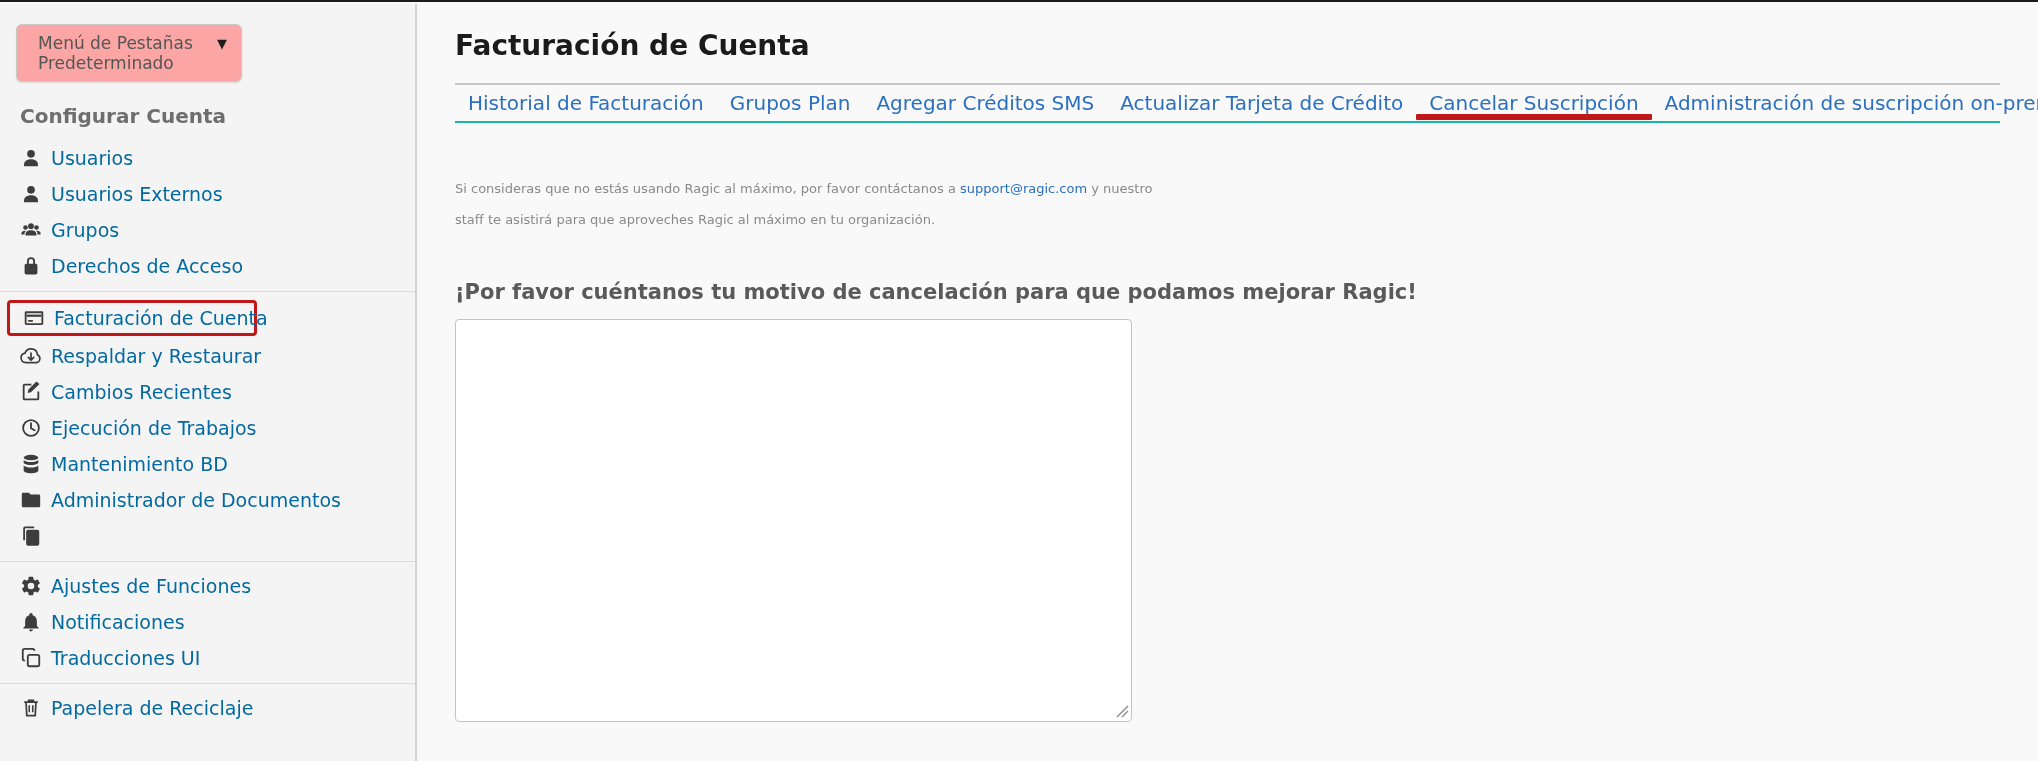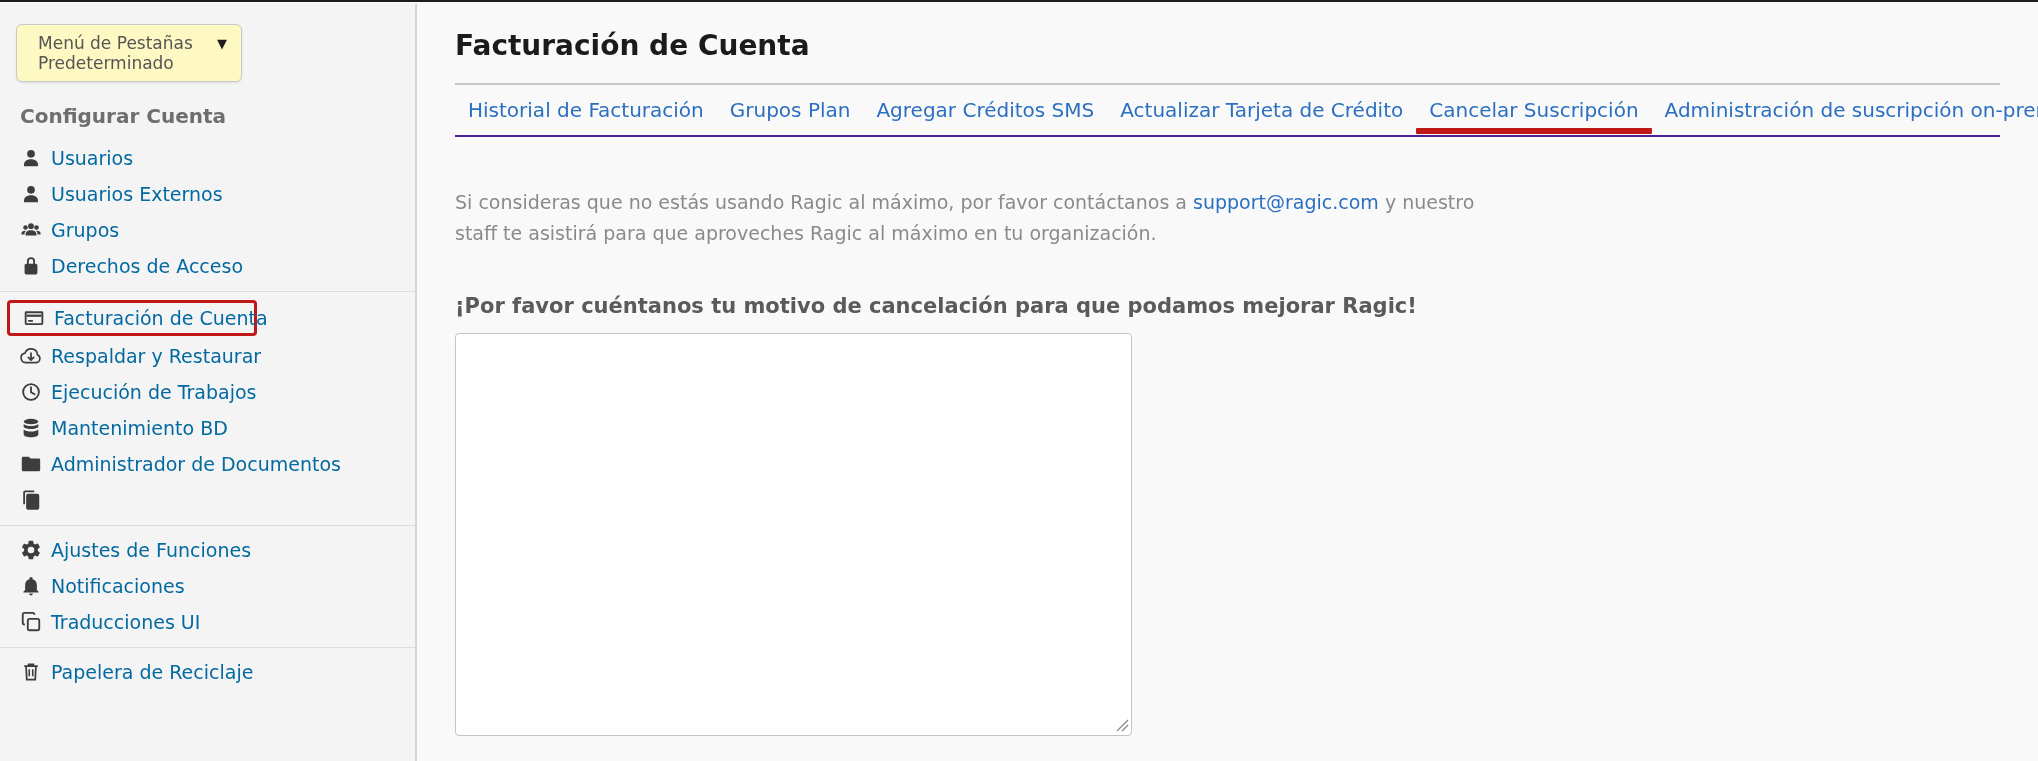--- a/index.html
+++ b/index.html
@@ -2,37 +2,37 @@
 <html><head>
 <meta charset="utf-8">
 <style>
   * { box-sizing: border-box; }
   html,body { margin:0; padding:0; }
   body { font-family:"DejaVu Sans","Liberation Sans",sans-serif; background:#f9f9f9; }
   #screen { position:relative; width:2038px; height:761px; overflow:hidden; background:#f9f9f9; border-top:2px solid #1c1c1c; }
 
   
   .sidebar { position:absolute; left:0; top:2px; bottom:0; width:417px; background:#f4f4f4; border-right:2px solid #d5d5d5; padding-top:20px; }
-  .tab-menu-select { position:relative; margin-left:16px; width:226px; min-height:57px; background:#fef9c3; border:1px solid #c9c9c9; border-radius:6px; box-shadow:0 1px 2px rgba(0,0,0,.10); padding:8px 34px 8px 21px; color:#555; font-size:17px; line-height:20px; cursor:pointer; }
+  .tab-menu-select { position:relative; margin-left:16px; width:226px; min-height:57px; background:#fca5a5; border:1px solid #c9c9c9; border-radius:6px; box-shadow:0 1px 2px rgba(0,0,0,.10); padding:8px 34px 8px 21px; color:#555; font-size:17px; line-height:20px; cursor:pointer; }
   .tms-caret { position:absolute; right:14px; top:9px; font-size:13px; color:#1e1e1e; }
   .sidebar-heading { margin:22px 0 12px 20px; font-size:20px; font-weight:bold; color:#6e6e6e; }
   .side-group + .side-group { border-top:1px solid #dcdcdc; margin-top:7px; padding-top:6px; }
   .side-item { display:flex; align-items:center; padding:7px 0 7px 20px; font-size:19px; color:#0369a1; cursor:pointer; }
   .side-item .sicon { width:22px; height:22px; margin-right:9px; color:#3d3d3d; flex:0 0 22px; display:inline-flex; }
   .side-item .sicon svg { width:22px; height:22px; fill:currentColor; }
   .side-item .slabel { white-space:nowrap; }
   .side-item.active { border:3px solid #c01818; border-radius:4px; margin:2px 0 2px 7px; width:250px; padding:4px 0 4px 13px; }
 
   
   .main { position:absolute; left:419px; right:0; top:2px; bottom:0; background:#f9f9f9; padding:0 38px 0 36px; }
   .page-title { margin-top:24px; line-height:36px; font-size:28px; font-weight:bold; color:#1b1b1b; }
-  .tabbar { height:54px; border-top:2px solid #c6c6c6; border-bottom:2px solid #4c1d95; display:flex; align-items:stretch; }
+  .tabbar { height:40px; border-top:2px solid #c6c6c6; border-bottom:2px solid #14b8a6; display:flex; align-items:stretch; }
   .tab { position:relative; display:flex; align-items:center; padding:0 13px; font-size:20px; color:#2b6fc0; cursor:pointer; white-space:nowrap; }
   .tab.active::after { content:""; position:absolute; left:0; right:0; bottom:1px; height:6px; background:#c01818; border-radius:1px; }
-  .intro { margin-top:50px; font-size:19px; line-height:31px; color:#8a8a8a; }
+  .intro { margin-top:50px; font-size:13px; line-height:31px; color:#8a8a8a; }
   .intro a, .intro .link { color:#2b6fc0; text-decoration:none; cursor:pointer; }
   .prompt { margin-top:45px; font-size:21px; font-weight:bold; color:#5a5a5a; }
   .textarea-wrap { position:relative; margin-top:15px; width:677px; }
   .textarea-wrap textarea { display:block; width:677px; height:403px; background:#fff; border:1px solid #c4c4c4; border-radius:4px; resize:none; padding:10px 12px; font-family:inherit; font-size:18px; color:#444; outline:none; }
   .resize-handle { position:absolute; right:3px; bottom:4px; width:13px; height:13px; pointer-events:none; }
 </style>
 </head>
 <body>
 
 <div id="screen">
@@ -102,20 +102,29 @@
               <svg viewBox="0 0 24 24">
                 <path d="M6.3 19.2a5.2 5.2 0 0 1-.9-10.3A7 7 0 0 1 19 10.7a4.5 4.5 0 0 1-.8 8.5z" fill="none" stroke="currentColor" stroke-width="1.8"></path>
                 <path d="M12 8.8v6.6M12 16.4l-2.9-2.9M12 16.4l2.9-2.9" fill="none" stroke="currentColor" stroke-width="1.9" stroke-linecap="round"></path>
               </svg>
             </span>
             <span class="slabel">Respaldar y Restaurar</span>
           </div>
           <div class="side-item">
             <span class="sicon">
               <svg viewBox="0 0 24 24">
+                <path d="M5 5h7.5V3H5a2 2 0 0 0-2 2v14a2 2 0 0 0 2 2h14a2 2 0 0 0 2-2v-7.5h-2V19H5V5z"></path>
+                <path d="M20.8 3.2l-2-2a1.1 1.1 0 0 0-1.5 0L9 9.5 8.4 13l3.5-.6 8.9-8.7a1.1 1.1 0 0 0 0-1.5z"></path>
+              </svg>
+            </span>
+            <span class="slabel">Cambios Recientes</span>
+          </div>
+          <div class="side-item">
+            <span class="sicon">
+              <svg viewBox="0 0 24 24">
                 <circle cx="12" cy="12" r="8.6" fill="none" stroke="currentColor" stroke-width="2"></circle>
                 <path d="M12 6.8v5.4l3.9 2.3" fill="none" stroke="currentColor" stroke-width="2" stroke-linecap="round"></path>
               </svg>
             </span>
             <span class="slabel">Ejecución de Trabajos</span>
           </div>
           <div class="side-item">
             <span class="sicon">
               <svg viewBox="0 0 24 24">
                 <ellipse cx="12" cy="5" rx="8" ry="3"></ellipse>

